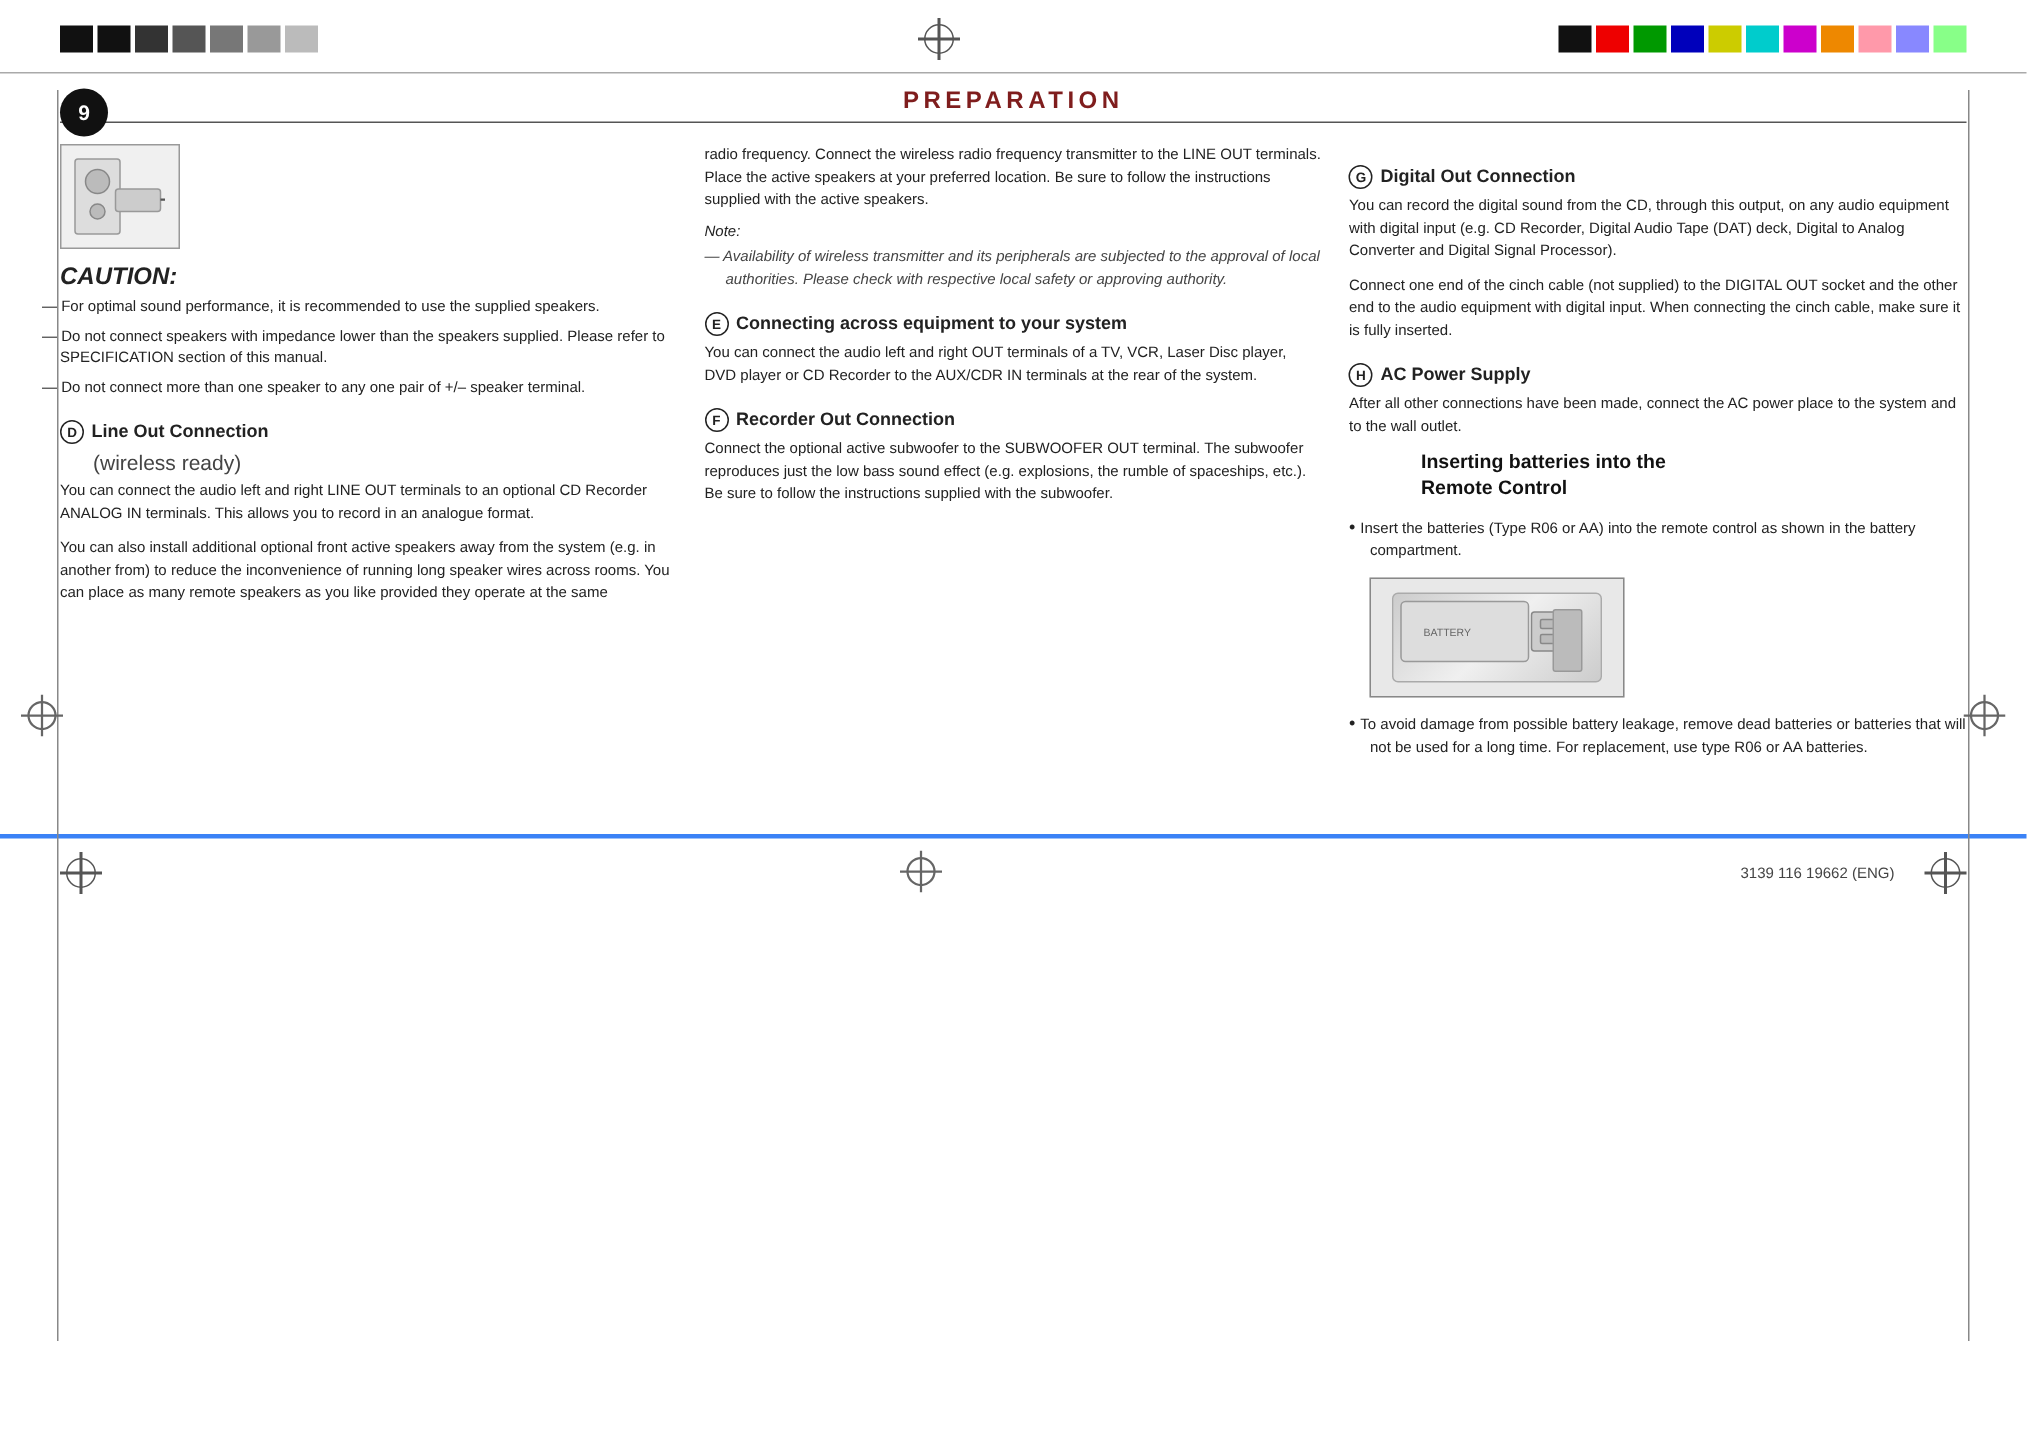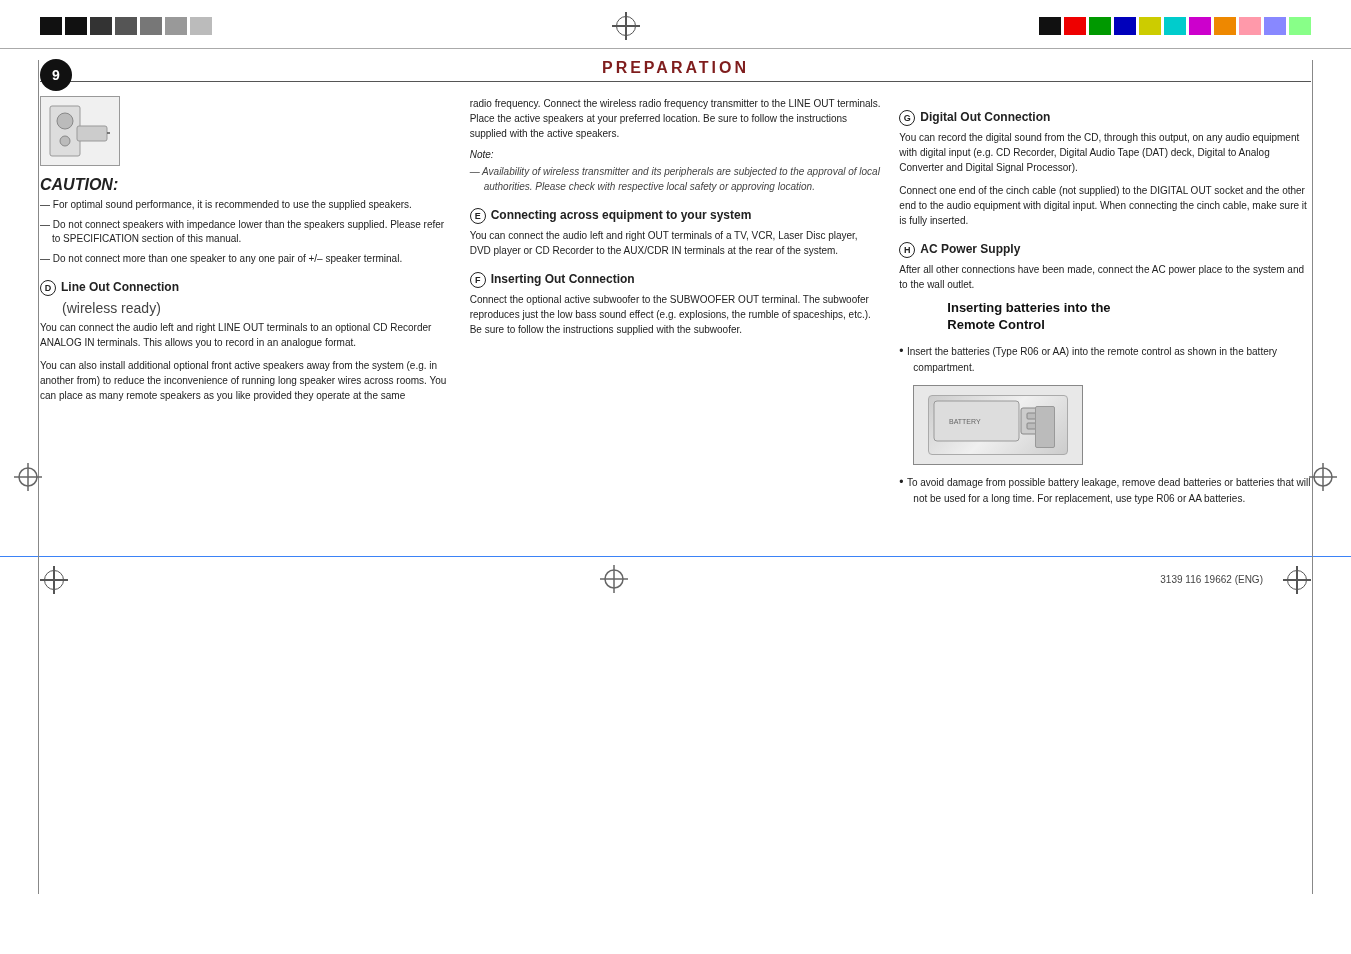--- a/index.html
+++ b/index.html
@@ -173,21 +173,21 @@
       font-weight: bold;
       font-style: italic;
       font-size: 16px;
       margin-bottom: 4px;
     }
     .caution-list {
       list-style: none;
       padding-left: 0;
     }
     .caution-list li {
-      padding-left: 12px;
+      padding-left: 0;
       text-indent: -12px;
       font-size: 10px;
       line-height: 1.4;
       margin-bottom: 6px;
       color: #222;
     }
     .caution-list li::before {
       content: '— ';
     }
 
@@ -312,21 +312,21 @@
       border-radius: 2px;
       border: 1px solid #999;
     }
 
     
     .bottom-bar {
       display: flex;
       align-items: center;
       justify-content: space-between;
       padding: 8px 40px;
-      border-top: 1px solid #3b82f6;
+      border-top: 3px solid #3b82f6;
       margin-top: 20px;
     }
     .bottom-crosshair {
       width: 28px;
       height: 28px;
       position: relative;
       display: flex;
       align-items: center;
       justify-content: center;
     }
@@ -464,36 +464,36 @@
         <div class="section-subheading">(wireless ready)</div>
         <p class="body-text">You can connect the audio left and right LINE OUT terminals to an optional CD Recorder ANALOG IN terminals. This allows you to record in an analogue format.</p>
         <p class="body-text">You can also install additional optional front active speakers away from the system (e.g. in another from) to reduce the inconvenience of running long speaker wires across rooms. You can place as many remote speakers as you like provided they operate at the same</p>
       </div>
 
       <div class="mid-col">
         <p class="body-text">radio frequency. Connect the wireless radio frequency transmitter to the LINE OUT terminals. Place the active speakers at your preferred location. Be sure to follow the instructions supplied with the active speakers.</p>
 
         <div class="note-label">Note:</div>
         <ul class="note-list">
-          <li>Availability of wireless transmitter and its peripherals are subjected to the approval of local authorities. Please check with respective local safety or approving location.</li>
+          <li>Availability of wireless transmitter and its peripherals are subjected to the approval of local authorities. Please check with respective local safety or approving authority.</li>
         </ul>
 
         <div class="section-label connecting-other-section">
           <div class="section-circle">
             <span>E</span>
           </div>
           <span class="section-heading">Connecting across equipment to your system</span>
         </div>
         <p class="body-text">You can connect the audio left and right OUT terminals of a TV, VCR, Laser Disc player, DVD player or CD Recorder to the AUX/CDR IN terminals at the rear of the system.</p>
 
         <div class="section-label">
           <div class="section-circle">
             <span>F</span>
           </div>
-          <span class="section-heading">Inserting Out Connection</span>
+          <span class="section-heading">Recorder Out Connection</span>
         </div>
         <p class="body-text">Connect the optional active subwoofer to the SUBWOOFER OUT terminal. The subwoofer reproduces just the low bass sound effect (e.g. explosions, the rumble of spaceships, etc.). Be sure to follow the instructions supplied with the subwoofer.</p>
       </div>
 
       <div class="right-col">
 
         <div class="section-label">
           <div class="section-circle">
             <span>G</span>
           </div>

